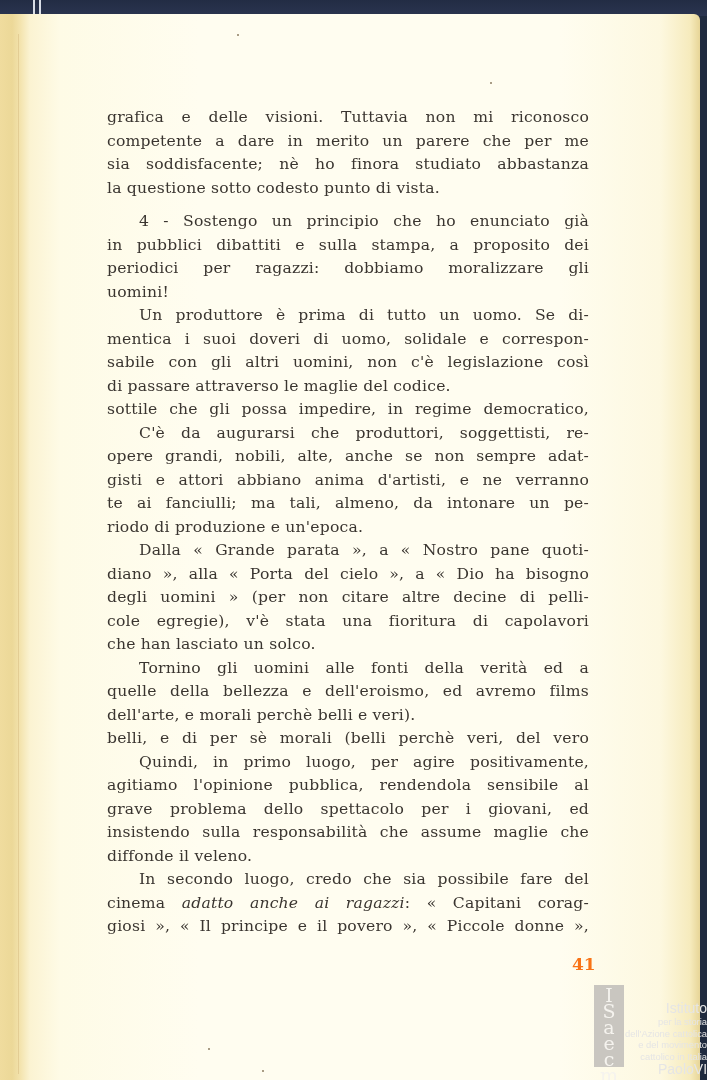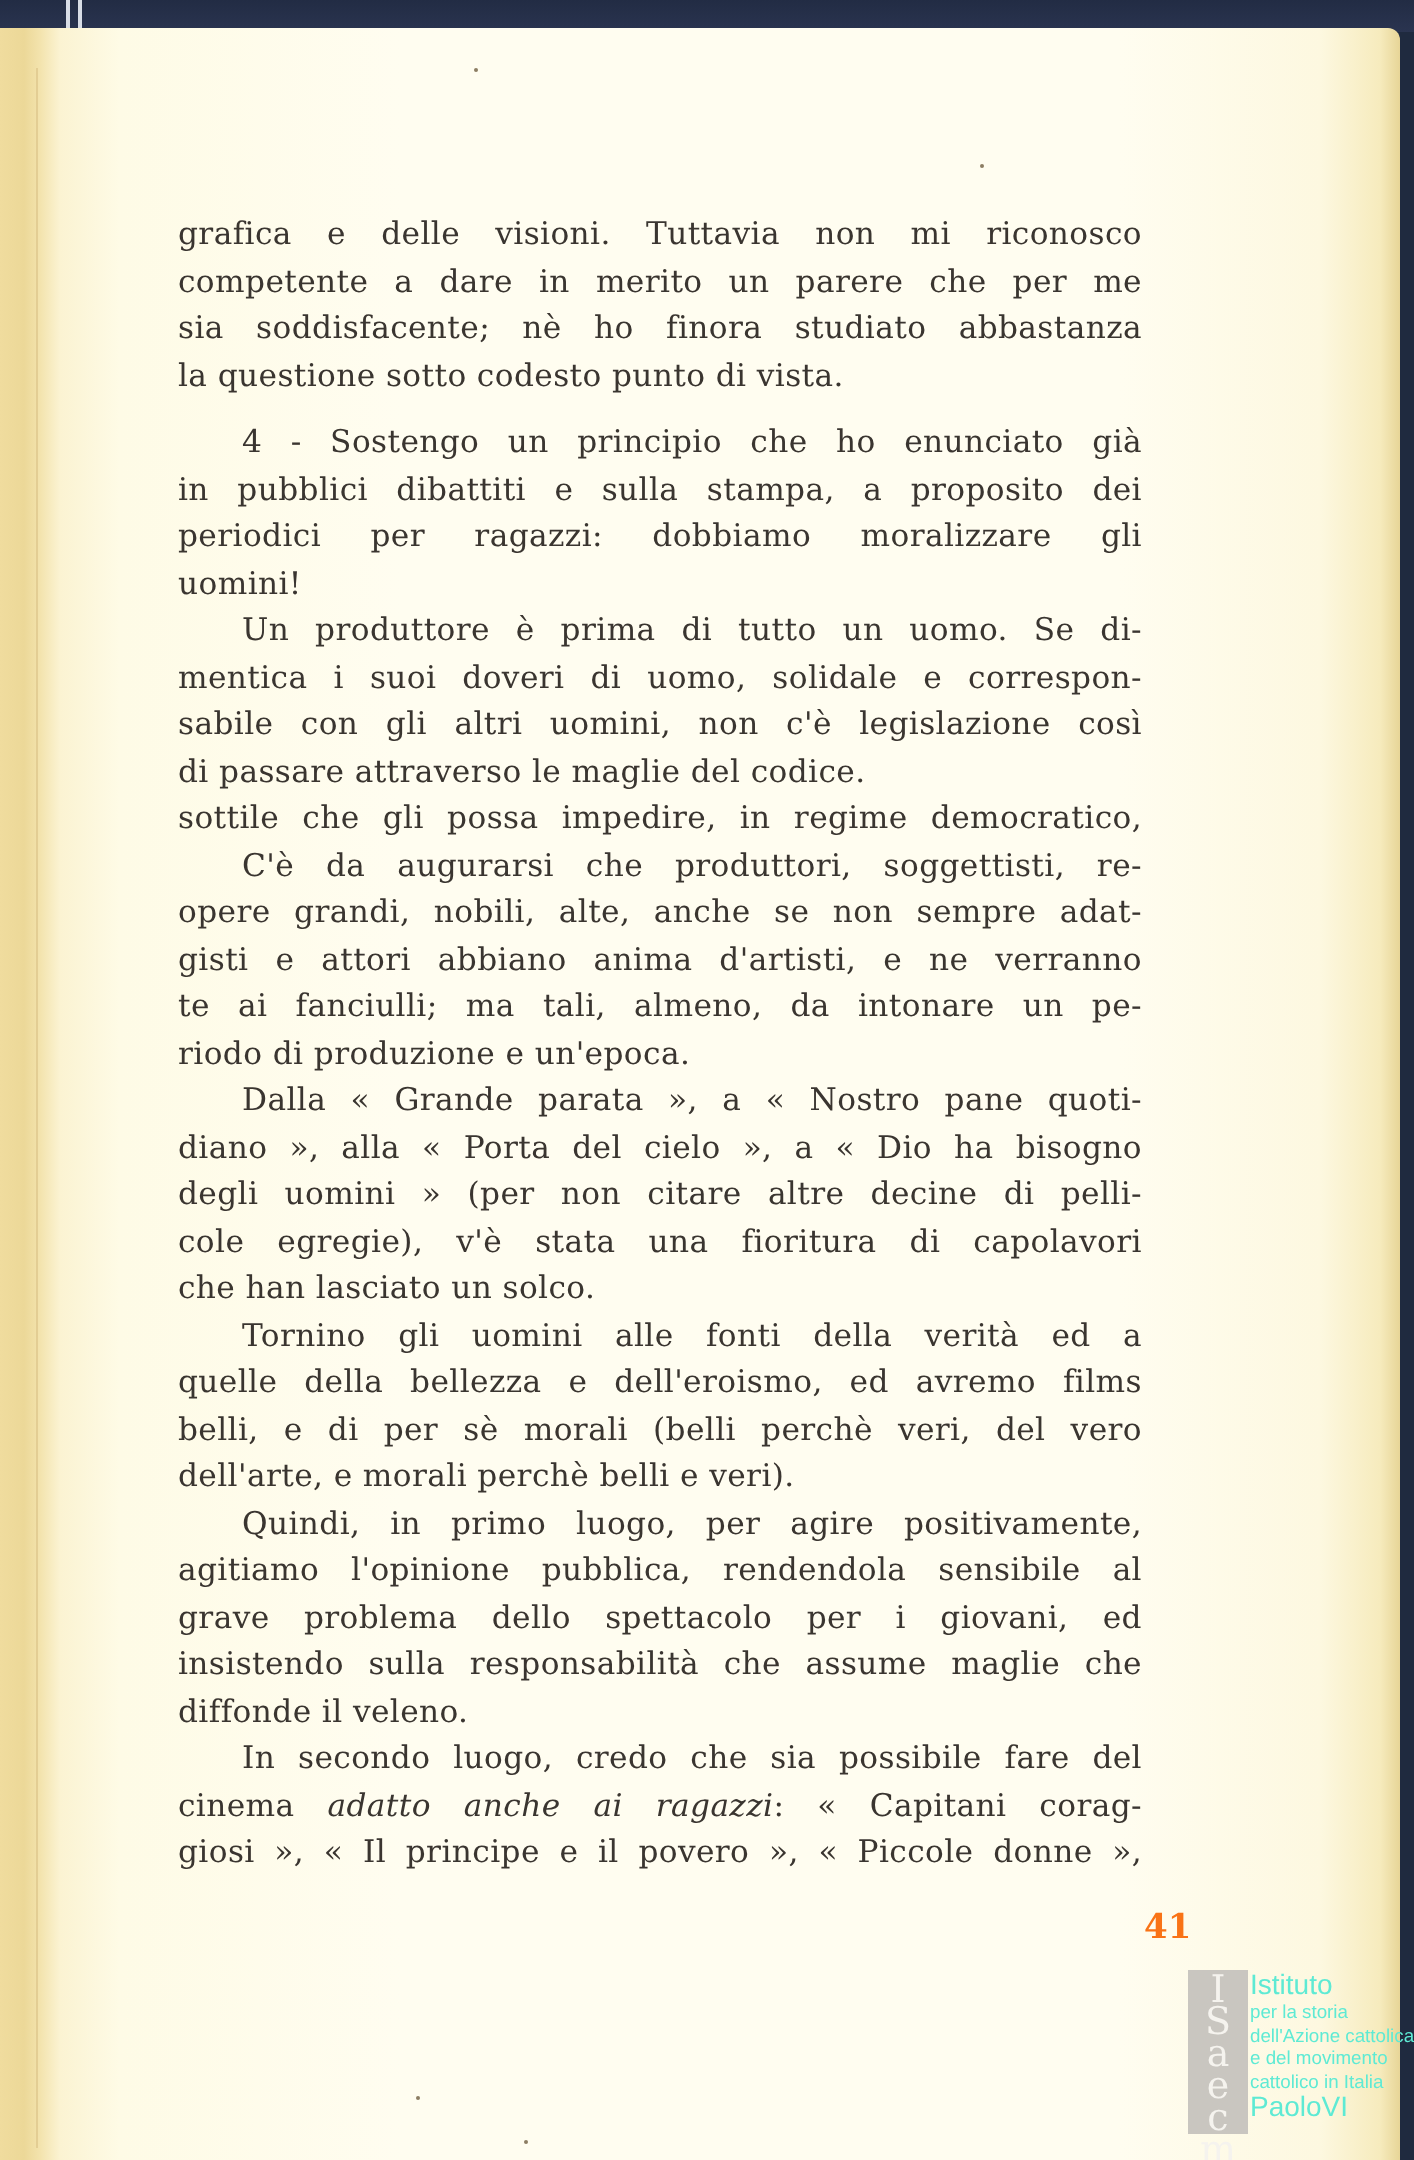--- a/index.html
+++ b/index.html
@@ -20,21 +20,21 @@
     background: linear-gradient(90deg,
       #f0dc9e 0px, #ecd898 12px, #f3e3ad 20px, #fbf3d2 30px, #fefbe6 60px,
       #fffdf0 200px, #fffdf0 560px, #fdf8e0 660px, #f6ebbd 690px, #e7d597 700px);
     border-top-right-radius: 6px;
   }
   .gutter {
     position: absolute; left: 18px; top: 20px; width: 1px; height: 1040px;
     background: rgba(200,170,110,0.35);
   }
   .text-block {
-    position: absolute; left: 89px; top: 106px; width: 482px;
+    position: absolute; left: 107px; top: 106px; width: 482px;
     color: #3a3530; font-size: 15.6px; line-height: 23.5px;
     letter-spacing: 0.2px;
   }
   .para { margin: 0; text-align: justify; }
   .line { display: block; white-space: nowrap; text-align: justify; text-align-last: justify; }
   .line.last { text-align-last: left; }
   .indent { padding-left: 32px; }
   .gap { height: 10px; }
   em { font-style: italic; }
   .page-number {
@@ -45,22 +45,22 @@
     position: absolute; left: 594px; top: 985px; width: 112px; height: 82px;
     color: #b9b6b0;
   }
   .wm-letters {
     position: absolute; left: 0; top: 0; width: 30px; height: 80px;
     background: #c9c6c0; color: #f5f3ee;
     font-family: "DejaVu Serif", serif; font-size: 19px; line-height: 16px;
     text-align: center; padding-top: 2px;
   }
   .wm-lines {
-    position: absolute; left: 31px; top: 0;
-    font-family: "Liberation Sans", sans-serif; color: #5eead4;
+    position: absolute; left: 31px; top: 16px;
+    font-family: "Liberation Sans", sans-serif; color: #e5e5e5; text-align: right;
   }
   .wm-lines span { display: block; font-size: 9.4px; line-height: 11.5px; white-space: nowrap; }
   .wm-lines .wm-title { font-size: 14px; line-height: 15px; }
   .wm-lines .wm-foot { font-size: 14px; line-height: 15px; }
   .speck { position: absolute; width: 2px; height: 2px; background: #8c7d63; border-radius: 1px; }
 </style>
 </head>
 <body>
 
 <div class="top-band"></div>
@@ -113,22 +113,22 @@
     <span class="line indent">Dalla « Grande parata », a « Nostro pane quoti-</span>
     <span class="line">diano », alla « Porta del cielo », a « Dio ha bisogno</span>
     <span class="line">degli uomini » (per non citare altre decine di pelli-</span>
     <span class="line">cole egregie), v'è stata una fioritura di capolavori</span>
     <span class="line last">che han lasciato un solco.</span>
   </div>
 
   <div class="para">
     <span class="line indent">Tornino gli uomini alle fonti della verità ed a</span>
     <span class="line">quelle della bellezza e dell'eroismo, ed avremo films</span>
+    <span class="line last">dell'arte, e morali perchè belli e veri).</span>
     <span class="line">belli, e di per sè morali (belli perchè veri, del vero</span>
-    <span class="line last">dell'arte, e morali perchè belli e veri).</span>
   </div>
 
   <div class="para">
     <span class="line indent">Quindi, in primo luogo, per agire positivamente,</span>
     <span class="line">agitiamo l'opinione pubblica, rendendola sensibile al</span>
     <span class="line">grave problema dello spettacolo per i giovani, ed</span>
     <span class="line">insistendo sulla responsabilità che assume maglie che</span>
     <span class="line last">diffonde il veleno.</span>
   </div>
 

